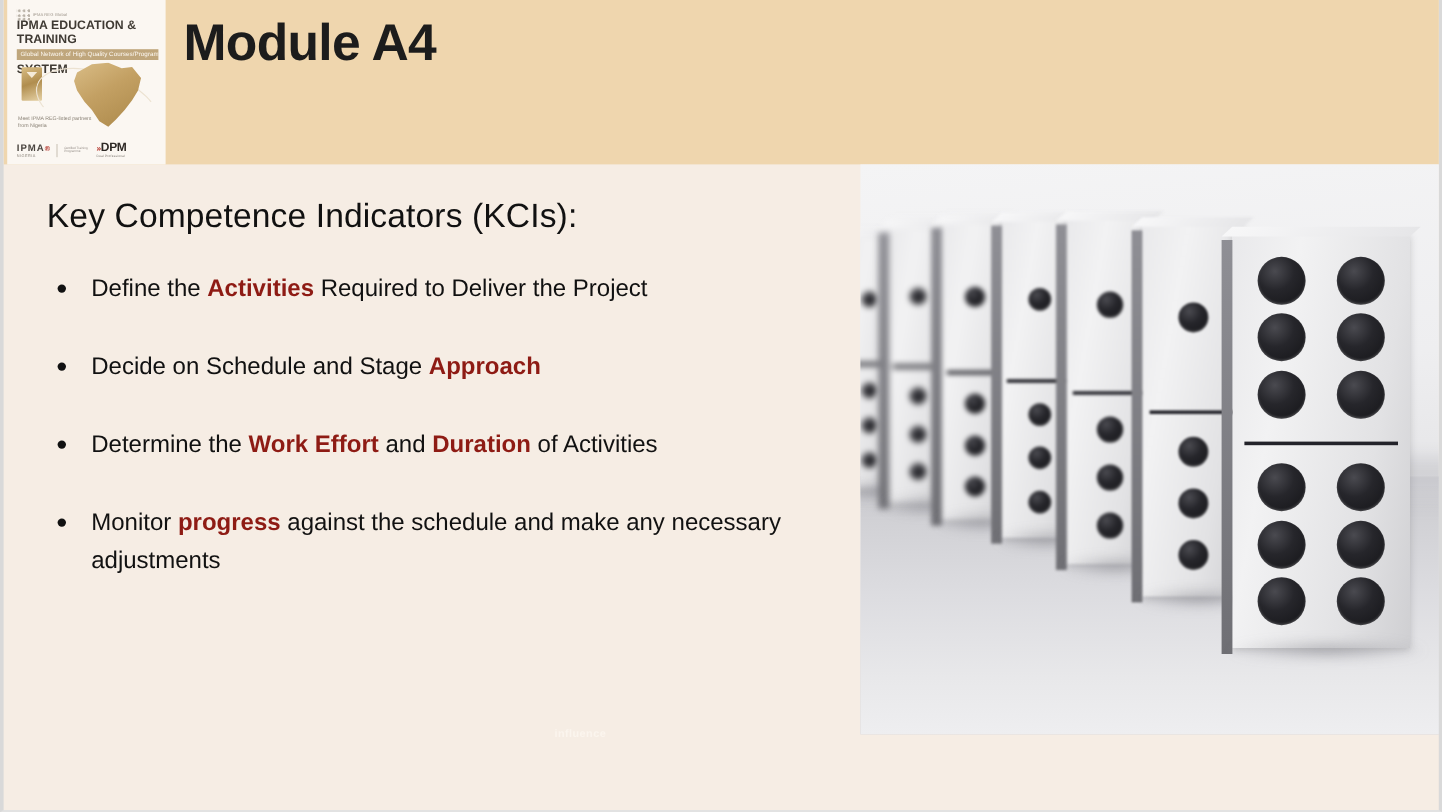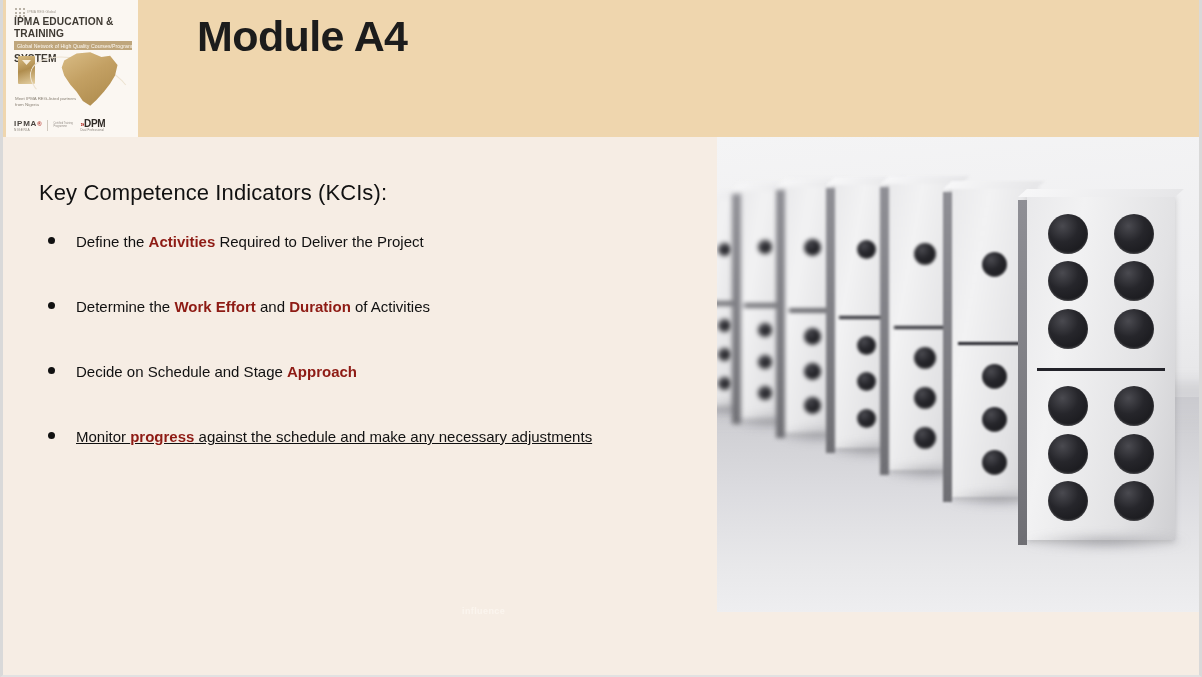--- a/index.html
+++ b/index.html
@@ -98,45 +98,45 @@
   }
   .lc-ipma{font-size:8px;font-weight:bold;color:#4a4540;letter-spacing:.8px;}
   .lc-ipma i{color:#b02b22;font-style:normal;font-size:6px;}
   .lc-ipma small{display:block;font-size:3.2px;letter-spacing:.4px;color:#8a8379;font-weight:normal;}
   .lc-vline{width:1px;height:11px;background:#cfc8bd;}
   .lc-tiny{font-size:2.6px;line-height:3.2px;color:#97908a;width:22px;}
   .lc-dpm{font-size:10px;font-weight:bold;color:#2f2a26;letter-spacing:-.3px;position:relative;}
   .lc-dpm b{color:#b02b22;font-size:7px;}
   .lc-dpm small{display:block;font-size:2.6px;color:#7e7871;letter-spacing:.2px;font-weight:normal;}
 
-  .title-block{position:absolute;left:150px;top:8px;margin-left:44px;}
+  .title-block{position:absolute;left:150px;top:8px;}
   .title-main{
     font-size:43px;font-weight:bold;color:#1c1c1c;line-height:56px;
     letter-spacing:-.6px;
   }
   .title-sub{
     font-size:43px;font-weight:bold;color:#8E1B14;line-height:56px;
     letter-spacing:-.6px;
   }
 
   
   .kci-heading{
-    position:absolute;left:36px;top:180px;
-    font-size:22px;color:#111;letter-spacing:.1px;
+    position:absolute;left:36px;top:164px;
+    font-size:28px;color:#111;letter-spacing:.1px;
   }
   .bullets{
     position:absolute;left:36px;top:226px;width:650px;
     margin:0;padding:0;list-style:none;
   }
   .bullets li{
     position:relative;padding-left:37px;
-    font-size:15px;line-height:31px;color:#111;
+    font-size:20px;line-height:31px;color:#111;
     margin-bottom:34px;
   }
-  .bullets li:last-child{margin-bottom:0;text-decoration:underline;}
+  .bullets li:last-child{margin-bottom:0;}
   .bullets li .dot{
     position:absolute;left:9px;top:11px;width:7px;height:7px;
     background:#111;border-radius:50%;
   }
   .hl{color:#8E1B14;font-weight:bold;}
 
   .watermark{
     position:absolute;left:459px;top:606px;
     font-size:9px;font-weight:bold;color:#FBF5EE;letter-spacing:.4px;
   }
@@ -233,22 +233,22 @@
 
     <div class="title-block">
       <div class="title-main">Module A4</div>
     </div>
   </div>
 
   <div class="kci-heading">Key Competence Indicators (KCIs):</div>
 
   <ul class="bullets" id="bullet-list">
       <li><span class="dot"></span><span>Define the </span><span class="hl">Activities</span><span> Required to Deliver the Project</span></li>
+      <li><span class="dot"></span><span>Decide on Schedule and Stage </span><span class="hl">Approach</span></li>
       <li><span class="dot"></span><span>Determine the </span><span class="hl">Work Effort</span><span> and </span><span class="hl">Duration</span><span> of Activities</span></li>
-      <li><span class="dot"></span><span>Decide on Schedule and Stage </span><span class="hl">Approach</span></li>
       <li><span class="dot"></span><span>Monitor </span><span class="hl">progress</span><span> against the schedule and make any necessary adjustments</span></li>
     </ul>
 
   <div class="watermark">influence</div>
 
   <div class="photo" id="photo">
     <div class="floor"></div>
   <div class="dom blur1" style="left: -14px; top: 60px; width: 42px; height: 210px; z-index: 1;">
         <div class="top"></div>
         <div class="bar"></div>

